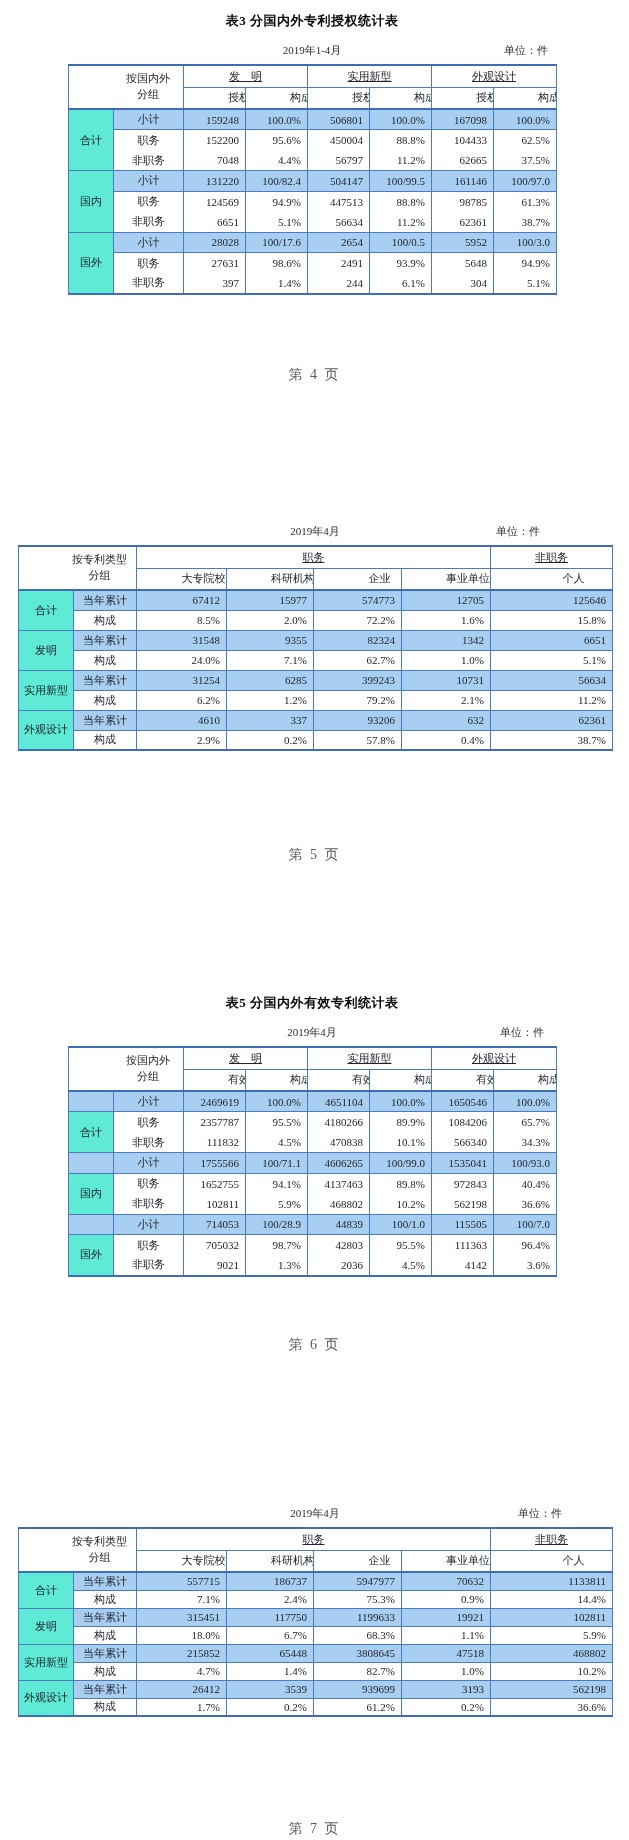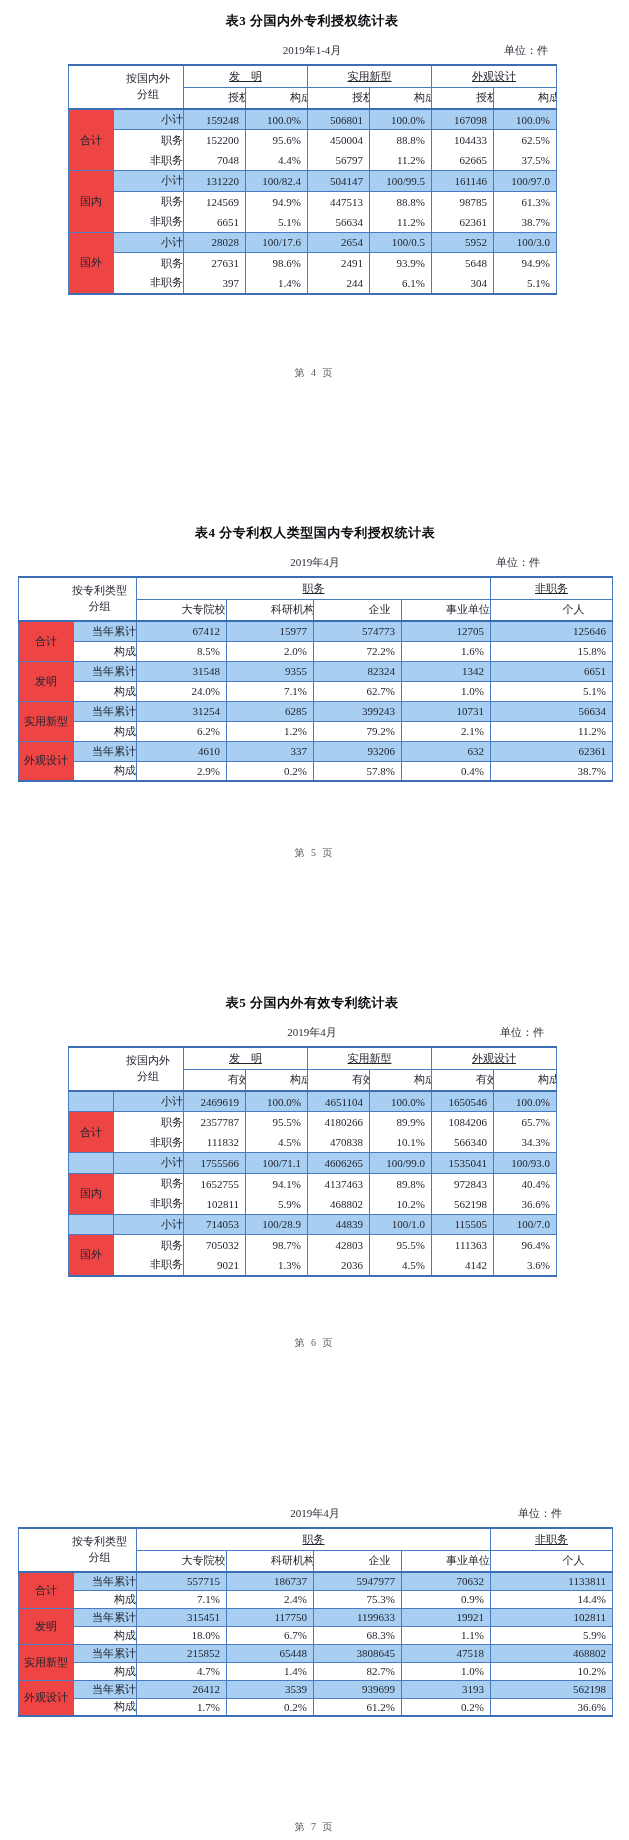--- a/index.html
+++ b/index.html
@@ -55,27 +55,27 @@
   #b6 tbody tr{height:18px;}
 
   .ptable thead th{text-align:center;}
   .ptable thead tr:first-child th.cg{border-bottom:1px solid var(--b);text-decoration:underline;}
   .ptable thead tr+tr th,
   .ptable thead th.stub{border-bottom:2px solid var(--bt);padding-left:44px;}
   .stub div{line-height:1.45;font-size:11px;}
 
   tbody tr.subtotal td{border-top:1px solid var(--b);border-bottom:1px solid var(--b);}
   td.hl{background:var(--hl);}
-  td.grouplabel{text-align:center;background:#ef4444;}
-  td.sublabel{text-align:right;margin-left:42px;}
+  td.grouplabel{text-align:center;background:#5eead4;}
+  td.sublabel{text-align:center;margin-left:42px;}
   td.num{text-align:right;padding-right:6px;}
 
   .pagenum{
     position:absolute;left:0;width:629px;text-align:center;
-    font-size:10px;color:#565a60;letter-spacing:2px;
+    font-size:14px;color:#565a60;letter-spacing:2px;
   }
   #f4{top:366px;} #f5{top:846px;} #f6{top:1336px;} #f7{top:1820px;}
 </style>
 </head>
 <body>
 
 <section class="block" id="b3">
   <div class="ttl">表3  分国内外专利授权统计表</div>
   <div class="meta">
     <span class="period">2019年1-4月</span>
@@ -195,21 +195,20 @@
           <td class="num">6.1%</td>
           <td class="num">304</td>
           <td class="num">5.1%</td>
         </tr>
       </tbody>
   </table>
 </section>
 <div class="pagenum" id="f4">第 4 页</div>
 
 <section class="block" id="b4">
-  <div class="ttl">表4  分专利权人类型国内专利授权统计表</div>
   <div class="meta">
     <span class="period">2019年4月</span>
     <span class="unit">单位：件</span>
   </div>
   <table class="ptable tB">
     <colgroup>
         <col style="width:55px">
         <col style="width:63px">
         <col style="width:90px">
         <col style="width:87px">

